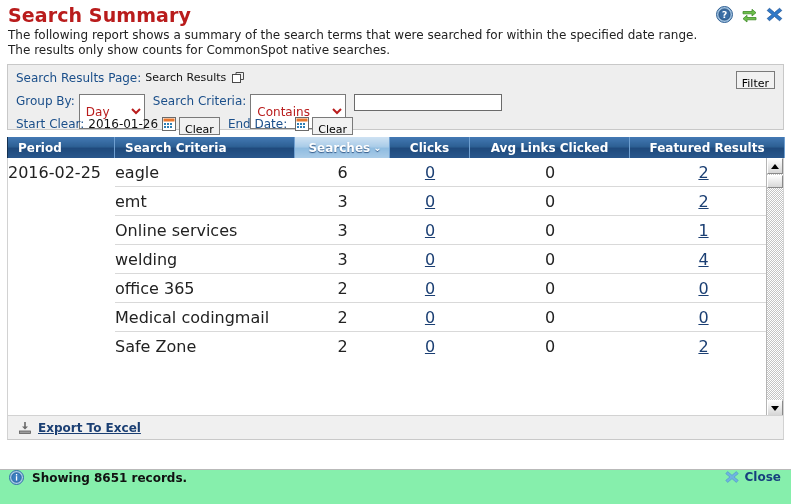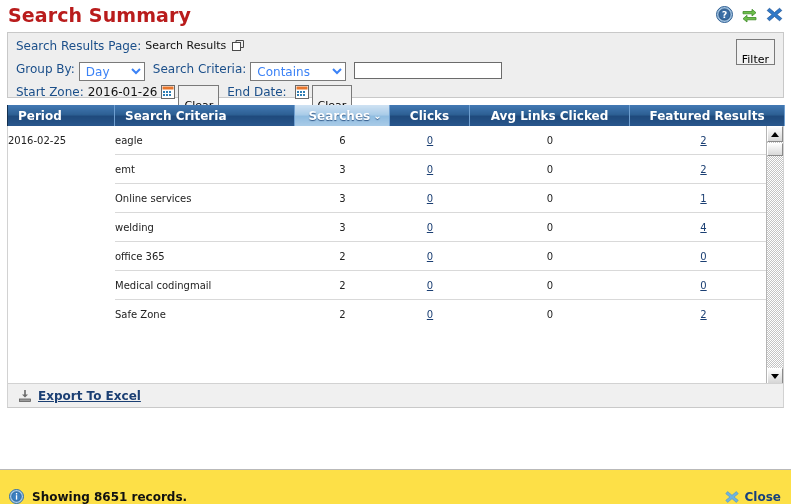--- a/index.html
+++ b/index.html
@@ -72,24 +72,24 @@
   .fvalue {
     color: #111;
     font-size: 11px;
     margin-right: 3px;
   }
   .fvalue-big { font-size: 12px; color: #111; }
 
   select.fselect {
     font-family: "DejaVu Sans", "Liberation Sans", sans-serif;
     font-size: 12px;
-    height: 19px;
+    height: 35px;
     border: 1px solid #7a7a7a;
     background: #ffffff;
-    color: #3b82f6;
+    color: #b91c1c;
     padding: 0 2px;
     margin-right: 8px;
   }
   select.sel-groupby { width: 66px; }
   select.sel-criteria { width: 96px; }
 
   input.ftext {
     width: 148px;
     height: 17px;
     border: 1px solid #6b6b6b;
@@ -100,21 +100,21 @@
     box-sizing: border-box;
   }
 
   button.btn {
     font-family: "DejaVu Sans", "Liberation Sans", sans-serif;
     font-size: 11px;
     color: #000;
     background: #f1f1f1;
     border: 1px solid #7a7a7a;
     height: 18px;
-    padding: 12px 5px;
+    padding: 4px 5px;
     line-height: 16px;
     cursor: pointer;
   }
   .btn-clear { margin: 0 8px 0 3px; }
   .btn-filter {
     position: absolute;
     top: 6px;
     right: 8px;
     height: 19px;
     padding: 0 8px;
@@ -179,21 +179,21 @@
     box-sizing: border-box;
     background: #fff;
   }
   table.gridbody {
     border-collapse: collapse;
     width: 759px;
     table-layout: fixed;
   }
   table.gridbody td {
     height: 28px;
-    font-size: 10px;
+    font-size: 16px;
     color: #222;
     vertical-align: middle;
     padding: 0;
   }
   td.c-period { padding-left: 12px; width: 107px; white-space: nowrap; }
   td.c-criteria { padding-left: 10px; width: 180px; border-top: 1px solid #d9d9d9; }
   td.c-searches { width: 95px; text-align: center; border-top: 1px solid #d9d9d9; }
   td.c-clicks { width: 80px; text-align: center; border-top: 1px solid #d9d9d9; }
   td.c-avg { width: 160px; text-align: center; border-top: 1px solid #d9d9d9; }
   td.c-featured { width: 147px; text-align: center; border-top: 1px solid #d9d9d9; }
@@ -280,23 +280,23 @@
   .excel-icon { width: 14px; height: 14px; display: block; }
 
   
   .footer {
     position: absolute;
     left: 0;
     right: 0;
     bottom: 0;
     height: 35px;
     border-top: 1px solid #b9b9b9;
-    background: #fde047;
+    background: #86efac;
     display: flex;
-    align-items: flex-end;
+    align-items: flex-start;
     padding: 0 10px 0 9px;
     box-sizing: border-box;
   }
   .footer-left { display: flex; align-items: center; flex: 1; }
   .records-text {
     font-size: 12px;
     font-weight: bold;
     color: #111;
     margin-left: 8px;
   }
@@ -312,20 +312,21 @@
     color: #17407e;
     margin-left: 6px;
   }
   .close-x { width: 14px; height: 14px; display: block; }
 </style>
 </head>
 <body>
 
 <div class="page-header">
   <div class="page-title">Search Summary</div>
+  <div class="page-desc">The following report shows a summary of the search terms that were searched for within the specified date range. The results only show counts for CommonSpot native searches.</div>
 
   <div class="header-icons">
     <span title="Help">
       <svg class="hicon" viewBox="0 0 17 17" xmlns="http://www.w3.org/2000/svg">
         <circle cx="8.5" cy="8.5" r="8" fill="#9fc1e0" stroke="#2f5f92" stroke-width="1"></circle>
         <circle cx="8.5" cy="8.5" r="5.6" fill="#3b6ea5" stroke="#1d4573" stroke-width="0.8"></circle>
         <text x="8.5" y="12.2" font-size="9" font-weight="bold" fill="#ffffff" text-anchor="middle" font-family="DejaVu Sans, sans-serif">?</text>
       </svg>
     </span>
     <span title="Refresh">
@@ -361,21 +362,21 @@
       <option>Day</option>
     </select>
     <span class="flabel">Search Criteria:</span>
     <select class="fselect sel-criteria">
       <option>Contains</option>
     </select>
     <input class="ftext" type="text" value="" style="">
   </div>
 
   <div class="frow">
-    <span class="flabel">Start Zone:</span>
+    <span class="flabel">Start Clear:</span>
     <span class="fvalue-big">2016-01-26</span>
     <span style="margin-left:4px;">
       <svg class="cal-icon" viewBox="0 0 14 14" xmlns="http://www.w3.org/2000/svg">
         <rect x="0.5" y="0.5" width="13" height="13" fill="#ffffff" stroke="#6a6a6a" stroke-width="1"></rect>
         <rect x="1.5" y="1.5" width="11" height="3" fill="#e8762c"></rect>
         <g fill="#2f7fb5">
           <rect x="2" y="6" width="2" height="2"></rect>
             <rect x="5" y="6" width="2" height="2"></rect>
           <rect x="8" y="6" width="2" height="2"></rect>
             <rect x="2" y="9" width="2" height="2"></rect>

